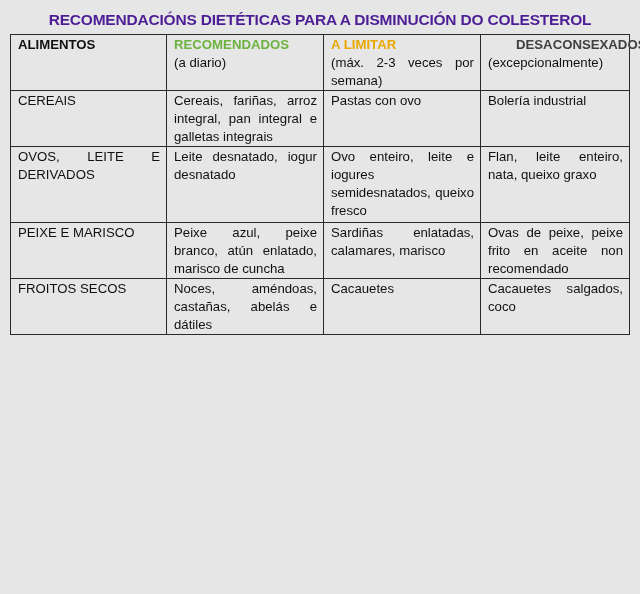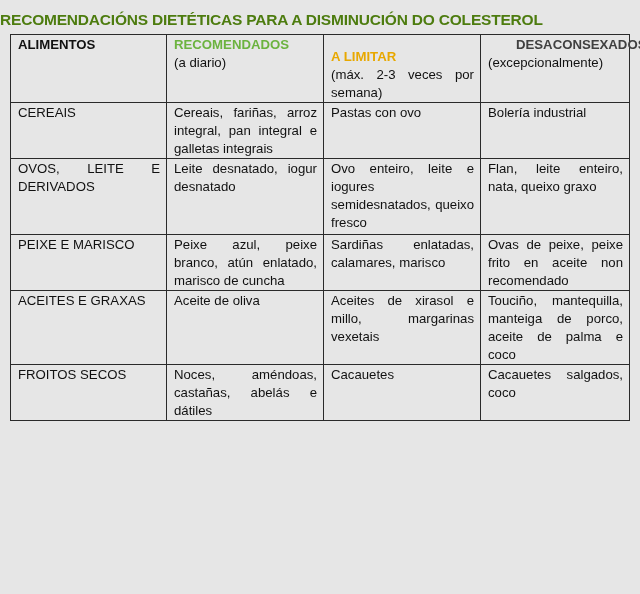--- a/index.html
+++ b/index.html
@@ -5,23 +5,23 @@
   html, body { margin: 0; padding: 0; }
   body {
     width: 640px; height: 594px; overflow: hidden;
     background: #e6e6e6;
     font-family: "Liberation Sans", sans-serif;
     color: #111;
     position: relative;
   }
   .title {
     position: absolute; left: 0; top: 11px; width: 640px;
-    text-align: left;
+    text-align: center;
     font-weight: bold; font-size: 15.5px; letter-spacing: -0.2px;
-    color: #4d7c0f;
+    color: #4c1d95;
   }
   table {
     position: absolute; left: 10px; top: 34px;
     width: 619px;
     border-collapse: collapse;
     table-layout: fixed;
     font-size: 13.2px;
     line-height: 18px;
   }
   td {
@@ -32,21 +32,21 @@
     text-align-last: left;
     hyphens: none;
   }
   col.c1 { width: 156px; }
   col.c2 { width: 157px; }
   col.c3 { width: 157px; }
   col.c4 { width: 149px; }
   .hdr { font-weight: bold; display: block; }
   .sub { display: block; }
   .green { color: #6cb33f; }
-  .amber { color: #e8a800; margin-top: 12px; }
+  .amber { color: #e8a800; }
   .red { color: #404040; padding-left: 28px; }
 </style>
 </head>
 <body>
 
 <div class="title">RECOMENDACIÓNS DIETÉTICAS PARA A DISMINUCIÓN DO COLESTEROL</div>
 
 <table>
   <colgroup>
       <col class="c1">
@@ -85,26 +85,20 @@
     <td>Ovo enteiro, leite e iogures semidesnatados, queixo fresco</td>
     <td>Flan, leite enteiro, nata, queixo graxo</td>
   </tr>
   <tr style="height:54px">
     <td>PEIXE E MARISCO</td>
     <td>Peixe azul, peixe branco, atún enlatado, marisco de cuncha</td>
     <td>Sardiñas enlatadas, calamares, marisco</td>
     <td>Ovas de peixe, peixe frito en aceite non recomendado</td>
   </tr>
   <tr style="height:55px">
-    <td>ACEITES E GRAXAS</td>
-    <td>Aceite de oliva</td>
-    <td>Aceites de xirasol e millo, margarinas vexetais</td>
-    <td>Touciño, mantequilla, manteiga de porco, aceite de palma e coco</td>
-  </tr>
-  <tr style="height:55px">
     <td>FROITOS SECOS</td>
     <td>Noces, améndoas, castañas, abelás e dátiles</td>
     <td>Cacauetes</td>
     <td>Cacauetes salgados, coco</td>
   </tr>
 
 </tbody>
   </table>
 
 </body></html>

